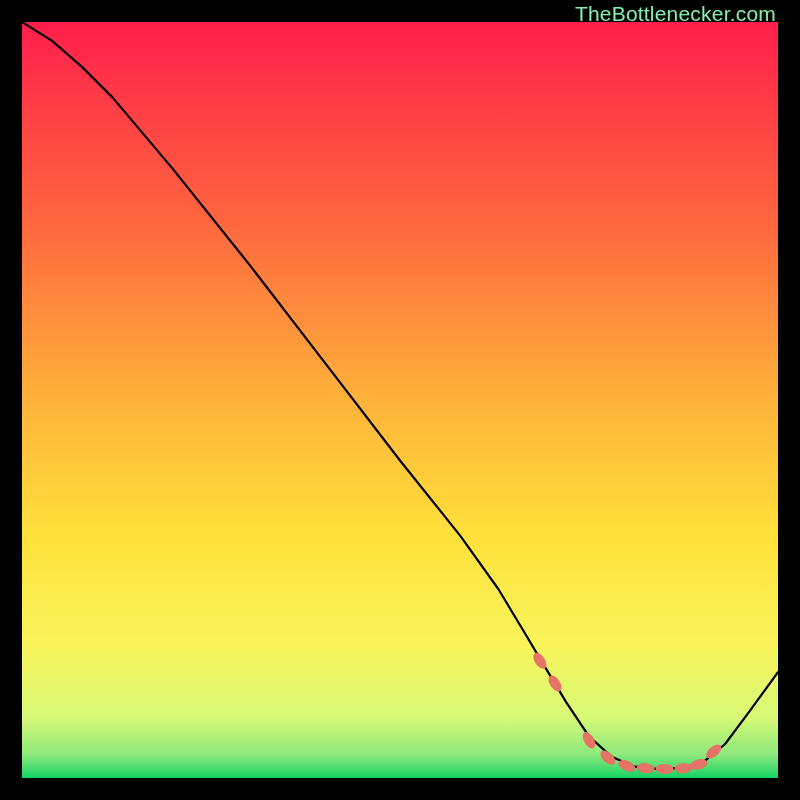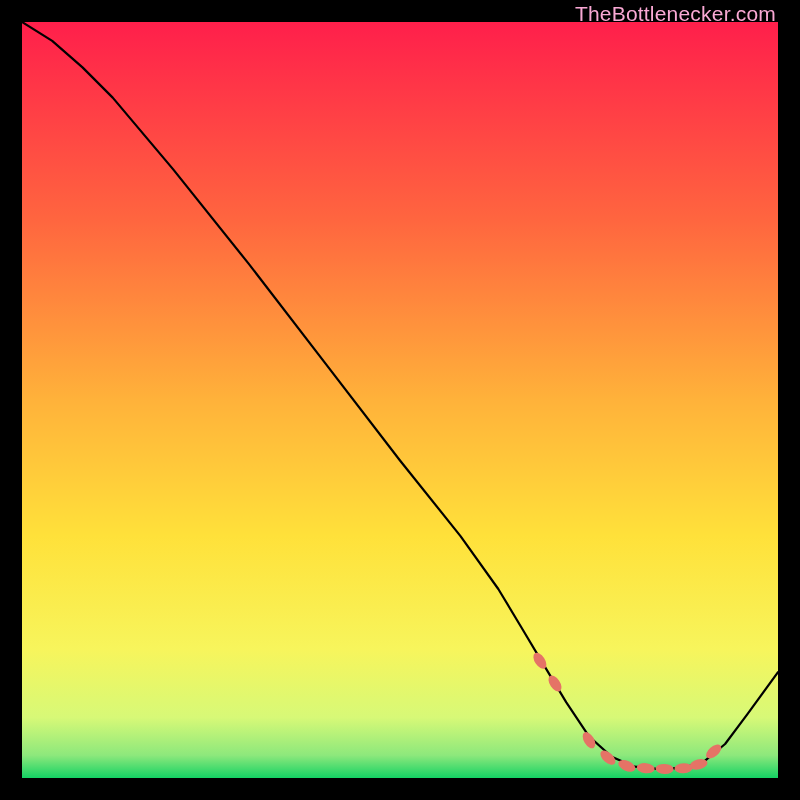--- a/index.html
+++ b/index.html
@@ -25,21 +25,21 @@
     width: 756px;
     height: 756px;
   }
   .watermark {
     position: absolute;
     top: 2px;
     right: 24px;
     font-family: Arial, Helvetica, sans-serif;
     font-size: 21px;
     font-weight: 500;
-    color: #f9a8d4;
+    color: #86efac;
     letter-spacing: 0.2px;
     margin-left: 12px;
   }
 </style>
 </head>
 <body>
 
 <div class="frame">
   <svg class="plot" viewBox="0 0 756 756" preserveAspectRatio="none">
     <defs>

